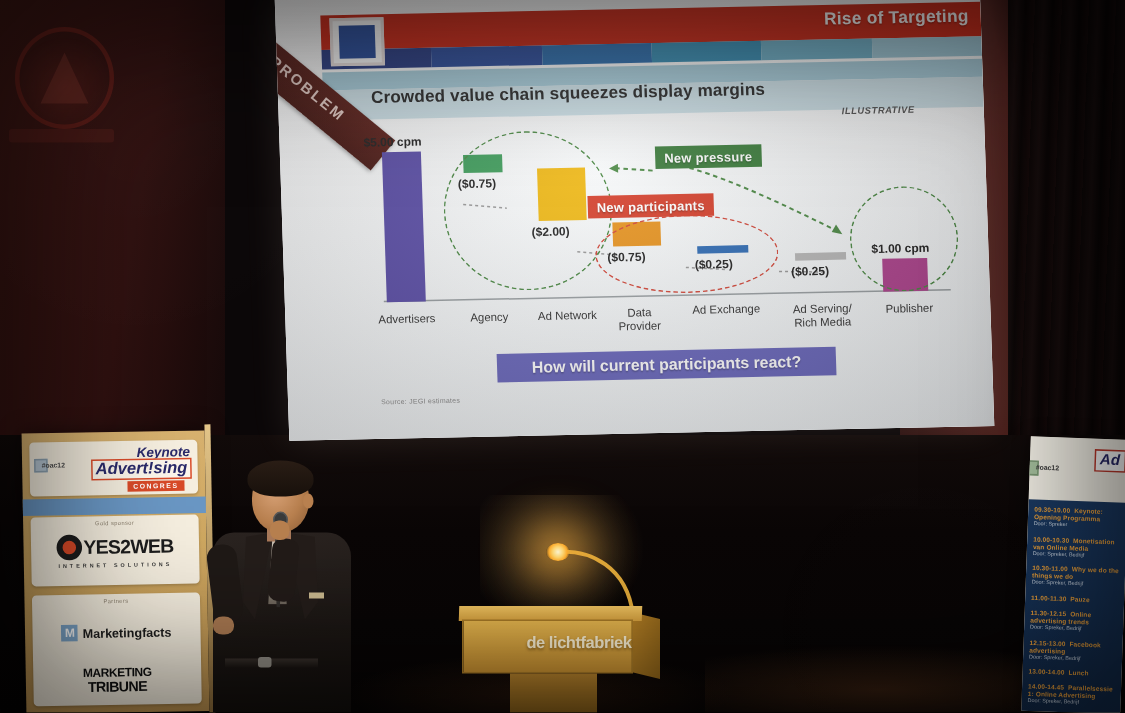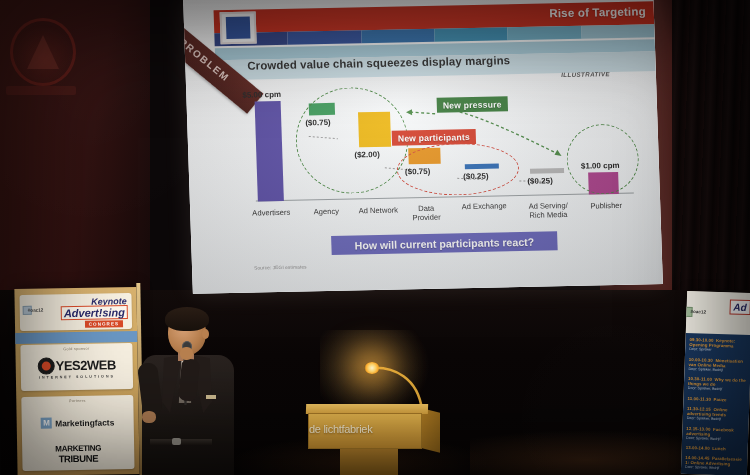--- a/index.html
+++ b/index.html
@@ -150,22 +150,22 @@
   .pr{margin-bottom:5.2px;}
   .pr .t{font-size:4.3px;font-weight:bold;color:#f0a33a;letter-spacing:.1px;}
   .pr .d{font-size:3.6px;color:#cfd9e4;line-height:4.4px;}
 
   
   #podium{position:absolute;left:306px;top:404px;width:140px;height:71px;}
   .pod-top{position:absolute;left:0;top:0;width:122px;height:10px;
     background:linear-gradient(180deg,#f2c663,#d9a33f);transform:skewX(-2deg);}
   .pod-face{position:absolute;left:2px;top:9px;width:112px;height:34px;
     background:linear-gradient(180deg,#e8b84f,#c89030);border:1px solid #a87a26;}
-  .pod-face span{position:absolute;left:0;right:0;top:9px;text-align:left;
-    font-size:11px;font-weight:normal;color:#fdf3d6;letter-spacing:-.3px;
+  .pod-face span{position:absolute;left:0;right:0;top:9px;text-align:right;
+    font-size:11px;font-weight:bold;color:#fdf3d6;letter-spacing:-.3px;
     text-shadow:0 1px 2px rgba(90,55,10,.6);}
   .pod-side{position:absolute;left:112px;top:6px;width:22px;height:40px;
     background:linear-gradient(100deg,#b98327,#8f6419);transform:skewY(14deg);}
   .pod-base{position:absolute;left:34px;top:45px;width:58px;height:30px;
     background:linear-gradient(180deg,#b6822c,#7d5716);}
   .lamp-bulb{position:absolute;left:364px;top:362px;width:16px;height:12px;border-radius:50%;
     background:radial-gradient(circle,#fff7d2 0%,#ffd872 35%,#ffae2e 60%,rgba(255,160,40,0) 85%);
     box-shadow:0 0 28px 14px rgba(255,178,60,.55);}
   .lamp-beam{position:absolute;left:320px;top:330px;width:110px;height:90px;
     background:radial-gradient(ellipse at 45% 40%,rgba(255,200,110,.30),rgba(255,170,60,0) 70%);}

